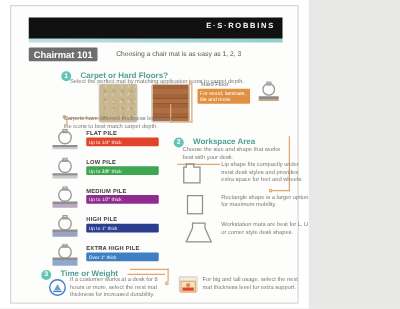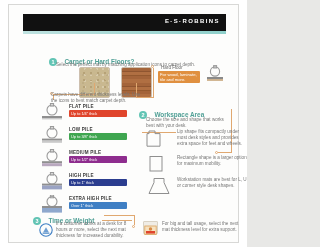--- a/index.html
+++ b/index.html
@@ -115,20 +115,24 @@
 <body>
 
 <div class="page">
   <div class="sheet">
 
     <div class="logobar">
       <span class="brand">E·S·ROBBINS</span>
     </div>
     <div class="logorule"></div>
 
+    <div class="titlerow">
+      <span class="title-badge">Chairmat 101</span>
+      <span class="title-sub">Choosing a chair mat is as easy as 1, 2, 3</span>
+    </div>
 
     <div class="step" style="left:40px;top:47px;">
       <span class="step-num">1</span>
       <span class="step-title">Carpet or Hard Floors?</span>
     </div>
     <div class="s1-desc muted">Select the perfect mat by matching application icons to carpet depth.</div>
 
     <div class="swatch sw-carpet"></div>
     <div class="swatch sw-hard"></div>
 

